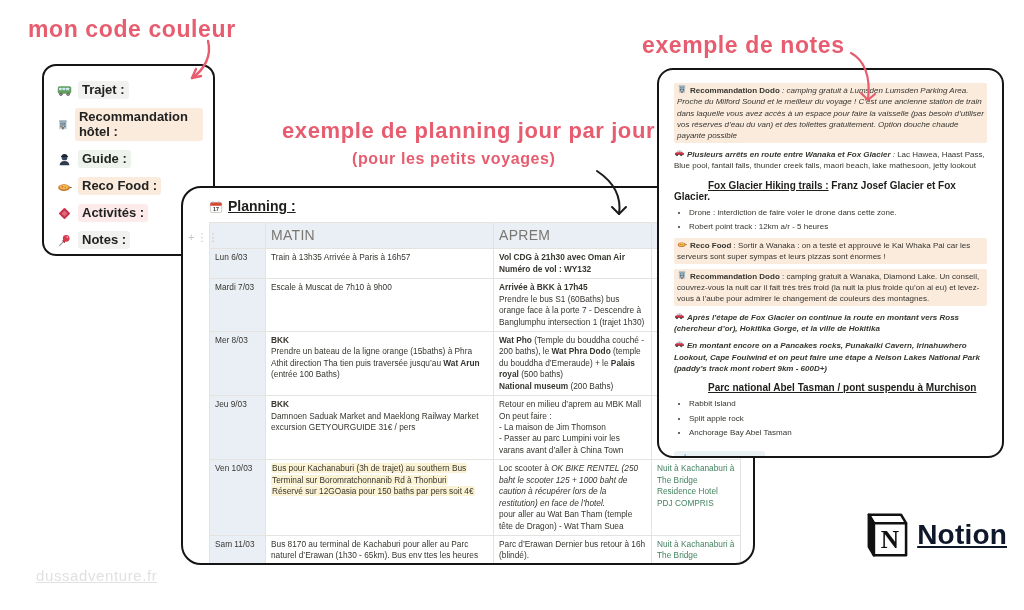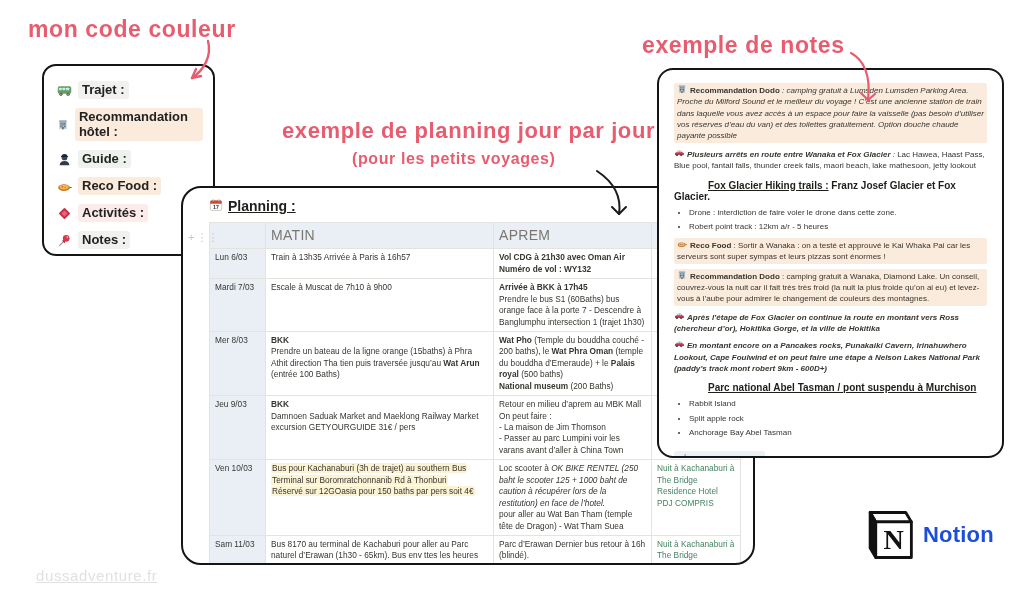--- a/index.html
+++ b/index.html
@@ -18,21 +18,21 @@
   .legend-ico{width:15px;height:15px;}
   .legend-label{padding:1px 4px 2px;border-radius:3px;}
   
   .hl{border-radius:2px;padding:0 1px;-webkit-box-decoration-break:clone;box-decoration-break:clone;}
   .hl-gray{background:#f1f1ef;}
   .hl-orange{background:#faebdd;}
   .hl-yellow{background:#fcf3d4;}
   .hl-red{background:#fdebec;}
   .hl-green{background:#edf3ec;}
   
-  .planning-title{display:flex;align-items:flex-start;gap:5px;font-size:14px;font-weight:700;color:#1f1e1b;margin:0 0 8px 0;}
+  .planning-title{display:flex;align-items:flex-end;gap:5px;font-size:14px;font-weight:700;color:#1f1e1b;margin:0 0 8px 0;}
   .planning-title .ico{width:14px;height:14px;}
   .planning-title span.t{text-decoration:underline;}
   .handles{position:absolute;left:5px;top:44px;color:#c8c6c2;font-size:11px;line-height:1;display:flex;gap:2px;}
   table.plan{border-collapse:collapse;table-layout:fixed;width:531px;font-size:8.3px;line-height:1.38;color:#37352f;border:1px solid #e4e3e0;}
   table.plan th,table.plan td{border:1px solid #e4e3e0;padding:3px 5px;vertical-align:top;text-align:left;font-weight:400;}
   table.plan th{background:#e9eff5;color:#7a7771;font-size:14px;font-weight:500;letter-spacing:.3px;height:13px;}
   td.day{background:#e9eff5;}
   .txt-green{color:#448361;}
   .cell-line{min-height:2px;}
   .s-b{font-weight:700;} .s-i{font-style:italic;} .s-u{text-decoration:underline;margin-left:34px;}
@@ -44,21 +44,21 @@
   ul.note-bullets{margin:0 0 6px 2px;padding-left:13px;}
   ul.note-bullets li{font-size:8px;line-height:1.4;margin-bottom:3px;}
   .note-tag{display:inline-flex;align-items:center;gap:4px;background:#e9f1f5;border-radius:3px;padding:2px 6px;font-size:7.6px;font-weight:700;margin-top:7px;color:#2c3e50;}
   .note-ico{display:inline-block;width:10px;height:10px;vertical-align:-1px;margin-right:3px;}
   .ico svg{display:block;width:100%;height:100%;}
   .ico{display:inline-block;}
   
   .watermark{position:absolute;left:36px;top:567px;font-size:15px;font-weight:500;letter-spacing:.6px;color:#e2e0e0;text-decoration:underline;}
   .notion-logo{position:absolute;left:857px;top:503px;width:150px;height:64px;display:flex;align-items:center;gap:6px;z-index:4;}
   .notion-cube{width:60px;height:60px;}
-  .notion-word{font-size:22px;font-weight:600;color:#1d4ed8;letter-spacing:.2px;}
+  .notion-word{font-size:28px;font-weight:600;color:#0f172a;letter-spacing:.2px;text-decoration:underline;}
 </style>
 </head>
 <body>
 
 <div class="canvas">
 
   <div class="hand" style="left:28px;top:16px;font-size:23px;">mon code couleur</div>
   <div class="hand" style="left:352px;top:150px;font-size:16px;">(pour les petits voyages)</div>
   <div class="hand" style="left:282px;top:118px;font-size:22px;">exemple de planning jour par jour</div>
   <div class="hand" style="left:642px;top:32px;font-size:23px;">exemple de notes</div>
@@ -219,21 +219,21 @@
               <div class="cell-line"><span>PDJ COMPRIS</span></div>
             </td>
           </tr>
           <tr>
             <td class="day">Mer 8/03</td>
             <td>
               <div class="cell-line"><span class="s-b">BKK</span></div>
               <div class="cell-line"><span>Prendre un bateau de la ligne orange (15baths) à Phra Athit direction Tha tien puis traversée jusqu’au </span><span class="s-b">Wat Arun</span><span> (entrée 100 Baths)</span></div>
             </td>
             <td>
-              <div class="cell-line"><span class="s-b">Wat Pho</span><span> (Temple du bouddha couché - 200 baths), le </span><span class="s-b">Wat Phra Oman</span><span> (temple du bouddha d’Emeraude) + le </span><span class="s-b">Palais royal</span><span> (500 baths)</span></div>
+              <div class="cell-line"><span class="s-b">Wat Pho</span><span> (Temple du bouddha couché - 200 baths), le </span><span class="s-b">Wat Phra Dodo</span><span> (temple du bouddha d’Emeraude) + le </span><span class="s-b">Palais royal</span><span> (500 baths)</span></div>
               <div class="cell-line"><span class="s-b">National museum</span><span> (200 Baths)</span></div>
             </td>
             <td class="txt-green">
               <div class="cell-line"><span>Nuit à BKK</span></div>
               <div class="cell-line"><span>PDJ COMPRIS</span></div>
             </td>
           </tr>
           <tr>
             <td class="day">Jeu 9/03</td>
             <td>

